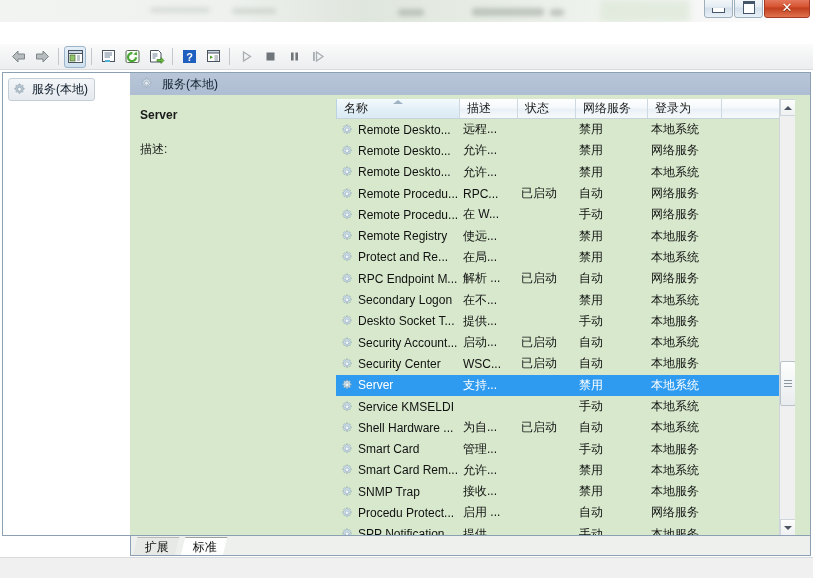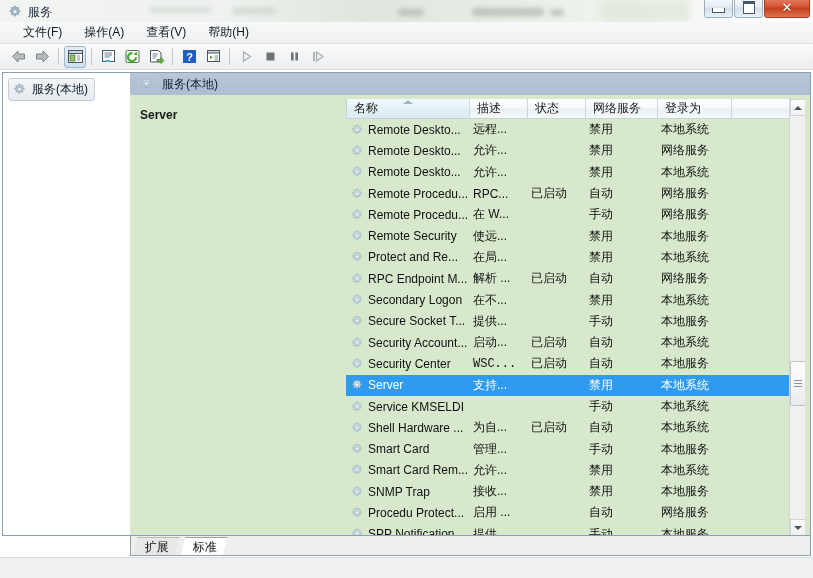--- a/index.html
+++ b/index.html
@@ -158,21 +158,21 @@
   .desc-col {
     position: absolute; left: 10px; top: 12px; width: 190px;
     font-size: 12px; color: #1a1a1a; line-height: 17px;
   }
   .desc-title { font-weight: bold; font-size: 12px; margin-bottom: 17px; }
   .desc-label { margin-bottom: 1px; }
   .desc-body { }
 
   
   .listview {
-    position: absolute; left: 216px; top: 26px; width: 459px; height: 437px;
+    position: absolute; left: 206px; top: 26px; width: 459px; height: 437px;
     background: #d7e8cc; overflow: hidden;
   }
   .lv-header {
     display: flex; height: 20px;
     background: linear-gradient(to bottom, #ffffff 0%, #f4f8fb 48%, #e8f0f6 52%, #f7fafc 100%);
     border-bottom: 1px solid #c7d3db;
     box-sizing: border-box;
   }
   .lv-th {
     position: relative;
@@ -273,38 +273,21 @@
       <div class="glyph-min"></div>
     </div>
     <div class="cap-btn">
       <div class="glyph-max"></div>
     </div>
     <div class="cap-btn close">
       <span class="glyph-close">✕</span>
     </div>
   </div>
 
-  <div class="titlebar">
-    <span class="gear">
-      <svg width="14" height="14" viewBox="0 0 16 16">
-        <g fill="#9fb6c6" stroke="#7c93a5" stroke-width="0.6">
-          <path d="M7.3 1.2h1.4l.3 1.5 1.3.55 1.25-.85 1 1-.85 1.25.55 1.3 1.5.3v1.4l-1.5.3-.55 1.3.85 1.25-1 1-1.25-.85-1.3.55-.3 1.5H7.3l-.3-1.5-1.3-.55-1.25.85-1-1 .85-1.25-.55-1.3-1.5-.3V6.25l1.5-.3.55-1.3-.85-1.25 1-1 1.25.85 1.3-.55z"></path>
-        </g>
-        <circle cx="8" cy="7.6" r="2.5" fill="#eef4f8" stroke="#7c93a5" stroke-width="0.7"></circle>
-      </svg>
-    </span>
-    <span class="title-text">服务</span>
-  </div>
-
-  <div class="menubar">
-    <div class="menu-item">文件(F)</div>
-    <div class="menu-item">操作(A)</div>
-    <div class="menu-item">查看(V)</div>
-    <div class="menu-item">帮助(H)</div>
-  </div>
+
 
   <div class="toolbar">
     <div class="tb-btn">
       <svg width="17" height="15" viewBox="0 0 17 15">
           <path d="M8 2 L2.5 7.5 L8 13 L8 10 L14.5 10 L14.5 5 L8 5 Z" fill="#b7bcbf" stroke="#7d8588" stroke-width="1"></path>
         </svg>
     </div>
     <div class="tb-btn">
       <svg width="17" height="15" viewBox="0 0 17 15">
           <path d="M9 2 L14.5 7.5 L9 13 L9 10 L2.5 10 L2.5 5 L9 5 Z" fill="#b7bcbf" stroke="#7d8588" stroke-width="1"></path>
@@ -407,20 +390,21 @@
         </svg>
       </span>
       <span class="hdr-text">服务(本地)</span>
     </div>
 
     <div class="green-body">
       <div class="green-round"></div>
 
       <div class="desc-col">
         <div class="desc-title">Server</div>
+        <div class="desc-label">描述:</div>
       </div>
     </div>
 
     <div class="listview">
       <div class="lv-header">
         <div class="lv-th sorted" style="width:124px">
           <span class="sort-arrow"></span>
           <span>名称</span>
         </div>
         <div class="lv-th" style="width:58px">
@@ -526,21 +510,21 @@
           <div class="lv-row">
             <div class="cell cell-name" style="width: 124px;">
               <span style="flex: 0 0 auto; display: flex; align-items: center;">
                 <svg width="12" height="12" viewBox="0 0 16 16">
                   <g fill="#cfe0ea" stroke="#89a0b1" stroke-width="0.7">
                     <path d="M7.3 1.2h1.4l.3 1.5 1.3.55 1.25-.85 1 1-.85 1.25.55 1.3 1.5.3v1.4l-1.5.3-.55 1.3.85 1.25-1 1-1.25-.85-1.3.55-.3 1.5H7.3l-.3-1.5-1.3-.55-1.25.85-1-1 .85-1.25-.55-1.3-1.5-.3V6.25l1.5-.3.55-1.3-.85-1.25 1-1 1.25.85 1.3-.55z"></path>
                   </g>
                   <circle cx="8" cy="7.6" r="2.4" fill="#f3f8fb" stroke="#89a0b1" stroke-width="0.7"></circle>
                 </svg>
               </span>
-              <span>Remote Security</span>
+              <span>Remote Registry</span>
             </div>
             <div class="cell" style="width: 58px; padding-left: 3px;">使远...</div>
             <div class="cell" style="width: 58px; padding-left: 3px;"></div>
             <div class="cell" style="width: 72px; padding-left: 3px;">禁用</div>
             <div class="cell" style="width: 74px; padding-left: 3px;">本地服务</div>
           </div>
           <div class="lv-row">
             <div class="cell cell-name" style="width: 124px;">
               <span style="flex: 0 0 auto; display: flex; align-items: center;">
                 <svg width="12" height="12" viewBox="0 0 16 16">
@@ -594,21 +578,21 @@
           <div class="lv-row">
             <div class="cell cell-name" style="width: 124px;">
               <span style="flex: 0 0 auto; display: flex; align-items: center;">
                 <svg width="12" height="12" viewBox="0 0 16 16">
                   <g fill="#cfe0ea" stroke="#89a0b1" stroke-width="0.7">
                     <path d="M7.3 1.2h1.4l.3 1.5 1.3.55 1.25-.85 1 1-.85 1.25.55 1.3 1.5.3v1.4l-1.5.3-.55 1.3.85 1.25-1 1-1.25-.85-1.3.55-.3 1.5H7.3l-.3-1.5-1.3-.55-1.25.85-1-1 .85-1.25-.55-1.3-1.5-.3V6.25l1.5-.3.55-1.3-.85-1.25 1-1 1.25.85 1.3-.55z"></path>
                   </g>
                   <circle cx="8" cy="7.6" r="2.4" fill="#f3f8fb" stroke="#89a0b1" stroke-width="0.7"></circle>
                 </svg>
               </span>
-              <span>Secure Socket T...</span>
+              <span>Deskto Socket T...</span>
             </div>
             <div class="cell" style="width: 58px; padding-left: 3px;">提供...</div>
             <div class="cell" style="width: 58px; padding-left: 3px;"></div>
             <div class="cell" style="width: 72px; padding-left: 3px;">手动</div>
             <div class="cell" style="width: 74px; padding-left: 3px;">本地服务</div>
           </div>
           <div class="lv-row">
             <div class="cell cell-name" style="width: 124px;">
               <span style="flex: 0 0 auto; display: flex; align-items: center;">
                 <svg width="12" height="12" viewBox="0 0 16 16">
@@ -630,21 +614,21 @@
               <span style="flex: 0 0 auto; display: flex; align-items: center;">
                 <svg width="12" height="12" viewBox="0 0 16 16">
                   <g fill="#cfe0ea" stroke="#89a0b1" stroke-width="0.7">
                     <path d="M7.3 1.2h1.4l.3 1.5 1.3.55 1.25-.85 1 1-.85 1.25.55 1.3 1.5.3v1.4l-1.5.3-.55 1.3.85 1.25-1 1-1.25-.85-1.3.55-.3 1.5H7.3l-.3-1.5-1.3-.55-1.25.85-1-1 .85-1.25-.55-1.3-1.5-.3V6.25l1.5-.3.55-1.3-.85-1.25 1-1 1.25.85 1.3-.55z"></path>
                   </g>
                   <circle cx="8" cy="7.6" r="2.4" fill="#f3f8fb" stroke="#89a0b1" stroke-width="0.7"></circle>
                 </svg>
               </span>
               <span>Security Center</span>
             </div>
-            <div class="cell" style="width: 58px; padding-left: 3px; font-family: Liberation Mono, monospace;">WSC...</div>
+            <div class="cell" style="width: 58px; padding-left: 3px;">WSC...</div>
             <div class="cell" style="width: 58px; padding-left: 3px;">已启动</div>
             <div class="cell" style="width: 72px; padding-left: 3px;">自动</div>
             <div class="cell" style="width: 74px; padding-left: 3px;">本地服务</div>
           </div>
           <div class="lv-row selected">
             <div class="cell cell-name" style="width: 124px;">
               <span style="flex: 0 0 auto; display: flex; align-items: center;">
                 <svg width="12" height="12" viewBox="0 0 16 16">
                   <g fill="#cfe0ea" stroke="#89a0b1" stroke-width="0.7">
                     <path d="M7.3 1.2h1.4l.3 1.5 1.3.55 1.25-.85 1 1-.85 1.25.55 1.3 1.5.3v1.4l-1.5.3-.55 1.3.85 1.25-1 1-1.25-.85-1.3.55-.3 1.5H7.3l-.3-1.5-1.3-.55-1.25.85-1-1 .85-1.25-.55-1.3-1.5-.3V6.25l1.5-.3.55-1.3-.85-1.25 1-1 1.25.85 1.3-.55z"></path>

